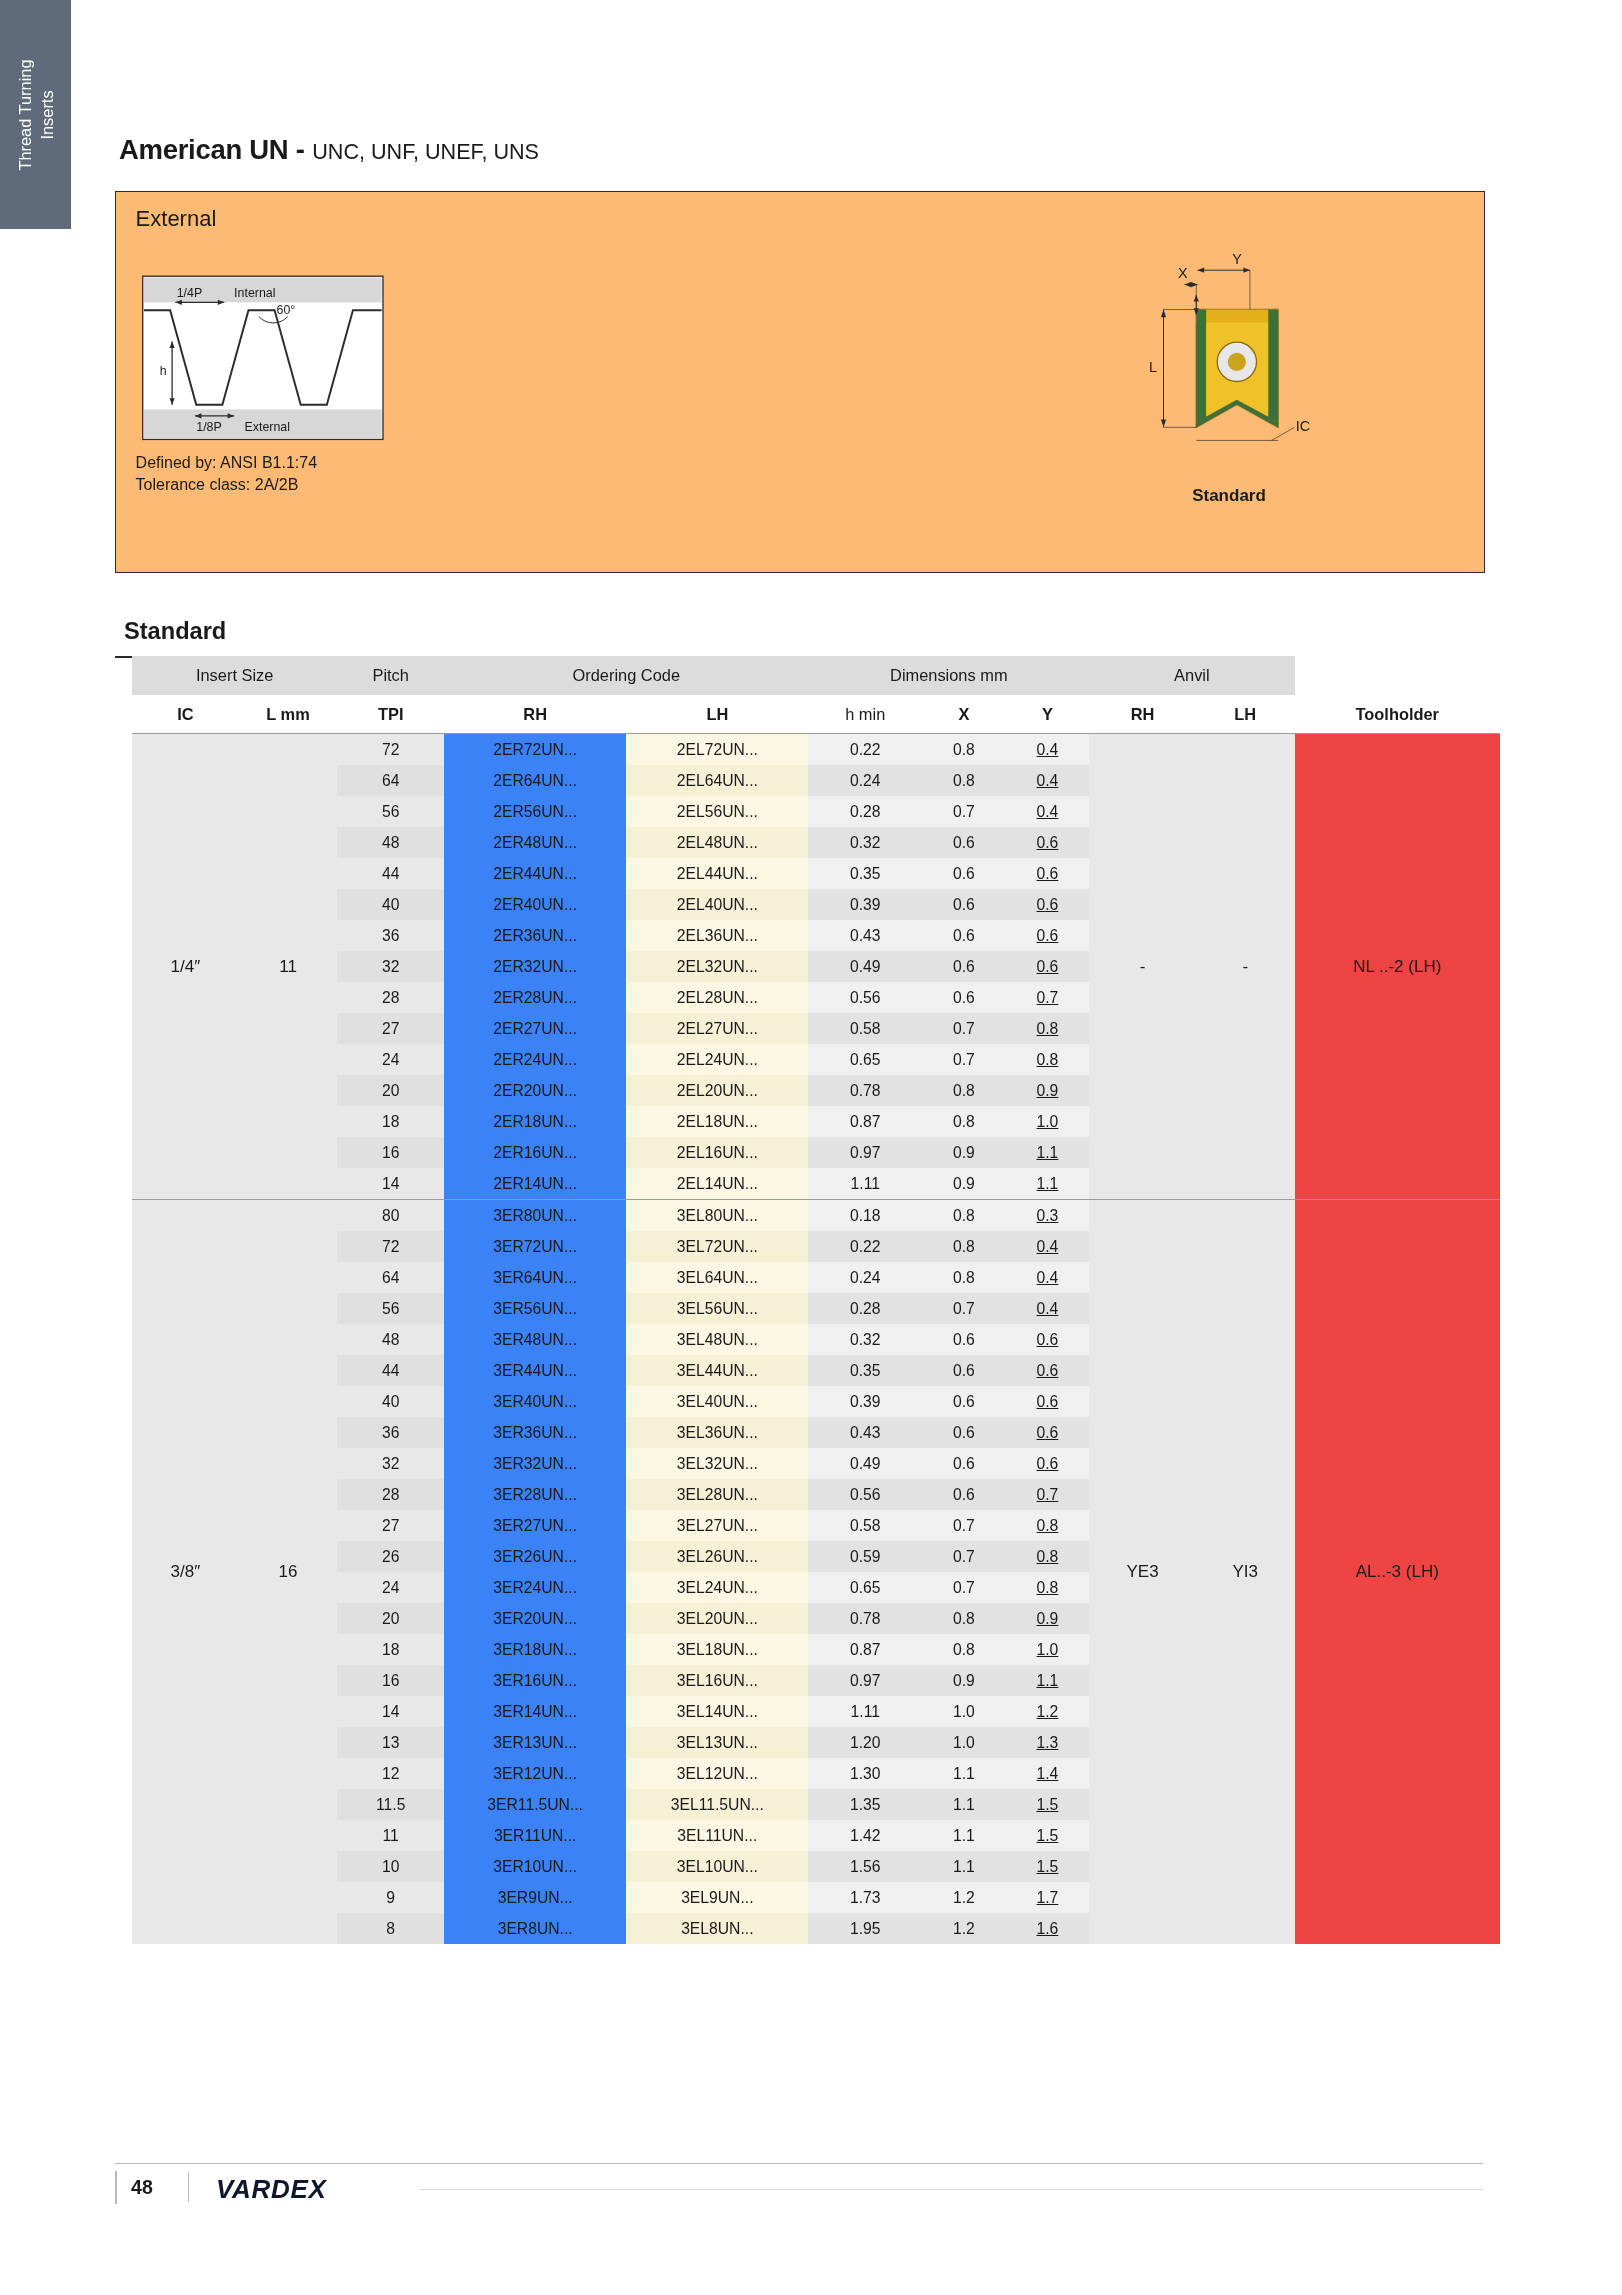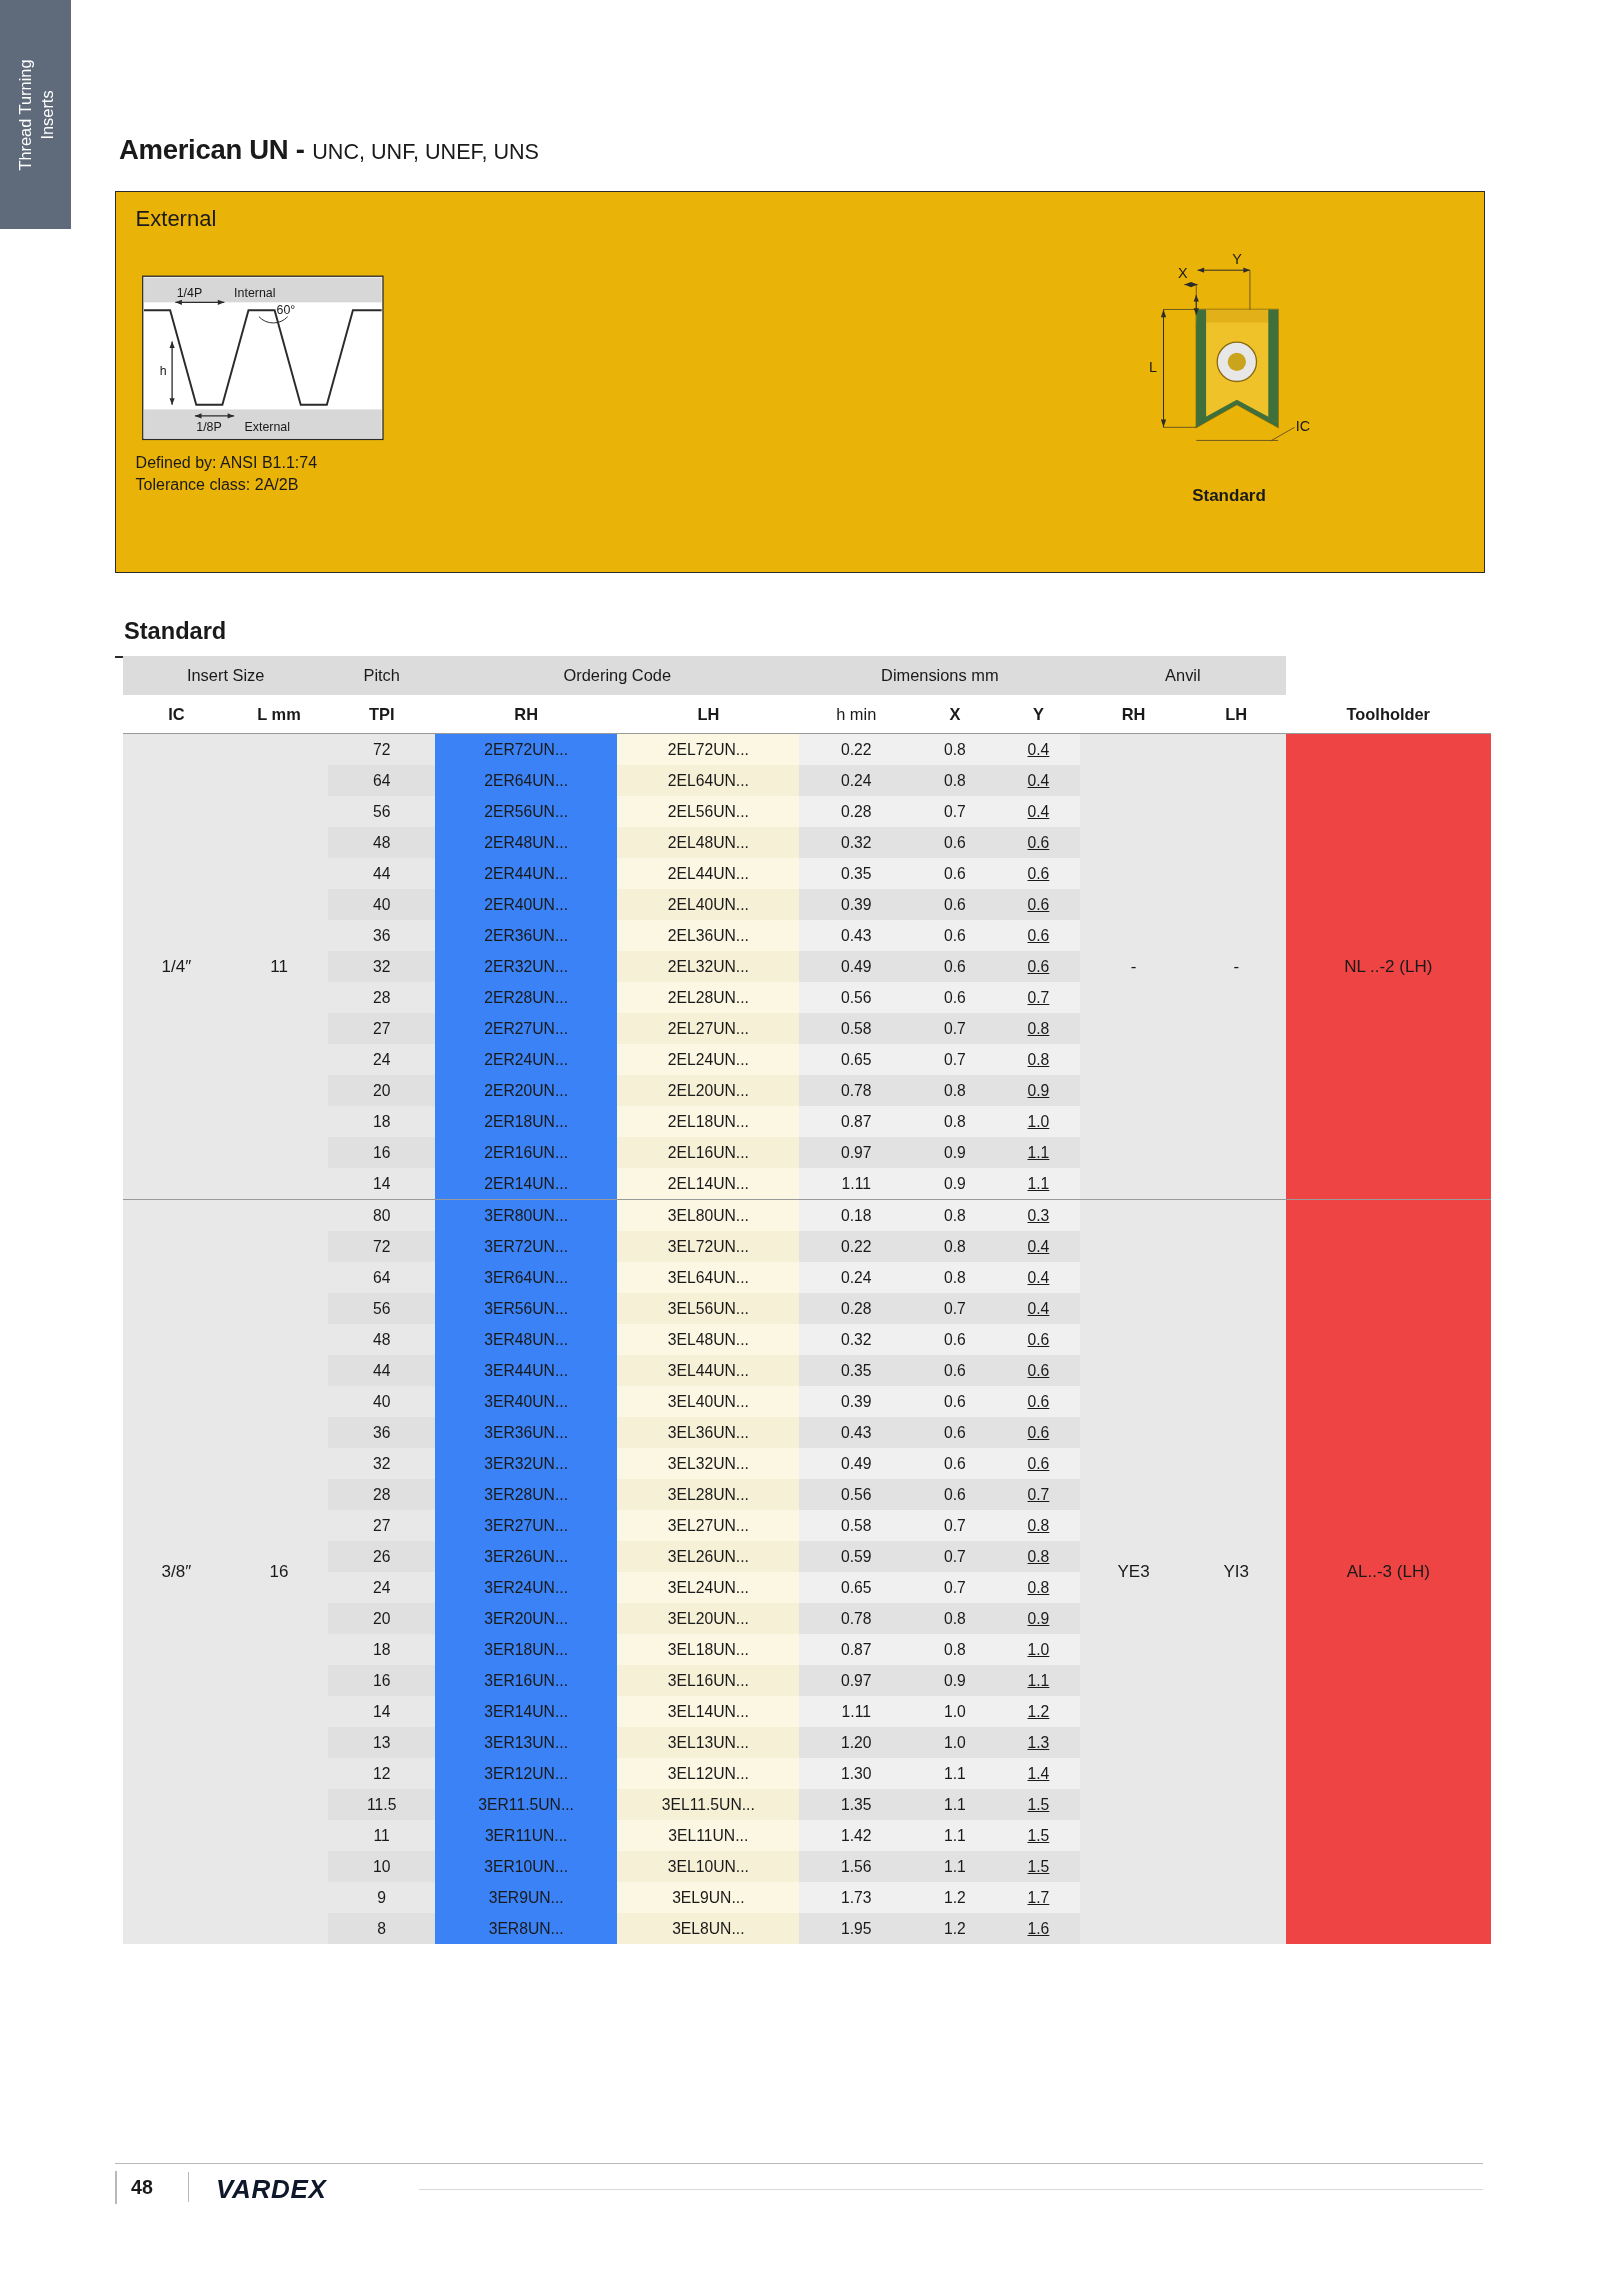--- a/index.html
+++ b/index.html
@@ -54,21 +54,21 @@
   }
 
   
   #external-box {
     position: absolute;
     left: 115px;
     top: 191px;
     width: 1368px;
     height: 380px;
     border: 1.3px solid #2b2b2b;
-    background: #eab308;
+    background: #fdba74;
   }
   #external-label {
     position: absolute;
     left: 19.6px;
     top: 14.4px;
     font-size: 22px;
   }
   
   #profile-wrap {
     position: absolute;
@@ -116,21 +116,21 @@
     left: 115px;
     top: 656px;
     width: 1368px;
     height: 2px;
     background: #2b2b2b;
   }
 
   
   #table-area {
     position: absolute;
-    left: 123px;
+    left: 132px;
     top: 656px;
     width: 1368px;
   }
   table.spec {
     border-collapse: collapse;
     font-size: 15.7px;
     width: 1368px;
     table-layout: fixed;
   }
   table.spec th, table.spec td {

